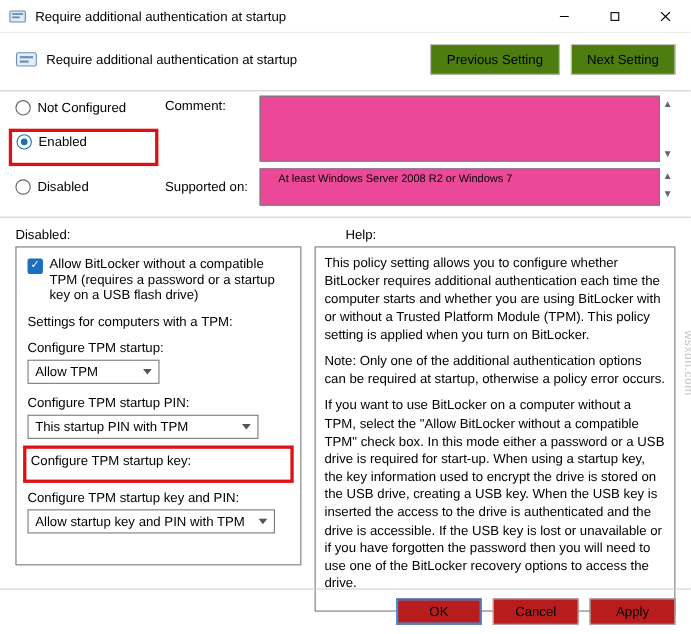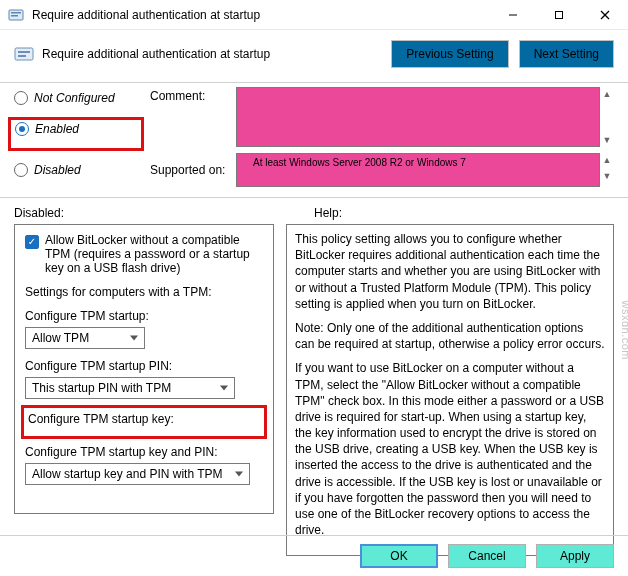--- a/index.html
+++ b/index.html
@@ -51,21 +51,21 @@
     display: flex; align-items: center; gap: 8px;
     flex: 1;
     font-size: 12px;
     padding-top: 4px;
   }
   .header .policy-icon {
     width: 20px; height: 20px;
     display: inline-flex; align-items: center; justify-content: center;
   }
   .nav-btn {
-    background: #0369a1;
+    background: #4d7c0f;
     border: 1px solid #c0c0c0;
     padding: 6px 14px;
     font-size: 12px;
     cursor: pointer;
   }
 
   
   .top-grid {
     display: grid;
     grid-template-columns: 130px 80px 1fr;
@@ -74,21 +74,20 @@
     padding: 0 14px 6px 14px;
     align-items: start;
   }
   .radios {
     display: flex; flex-direction: column; gap: 12px;
     padding-top: 4px;
   }
   .radio-row {
     display: flex; align-items: center; gap: 6px;
     cursor: default;
-    font-style: italic;
   }
   .radio {
     width: 14px; height: 14px; border-radius: 50%;
     border: 1px solid #666; background: #fff; position: relative;
   }
   .radio.selected { border-color: #1a6fbf; }
   .radio.selected::after {
     content: "";
     position: absolute; inset: 3px;
     background: #1a6fbf; border-radius: 50%;
@@ -205,21 +204,21 @@
 
   
   .footer {
     border-top: 1px solid #d0d0d0;
     padding: 8px 14px;
     display: flex; justify-content: flex-end; gap: 10px;
     position: absolute;
     bottom: 0; left: 0; right: 0;
   }
   .footer .btn {
-    background: #5eead4;
+    background: #b91c1c;
     border: 1px solid #b0b0b0;
     padding: 4px 16px;
     width: 78px;
     font-size: 12px;
     cursor: pointer;
   }
   .footer .btn.primary {
     border-color: #4a90d9;
     box-shadow: 0 0 0 1px #4a90d9 inset;
   }

